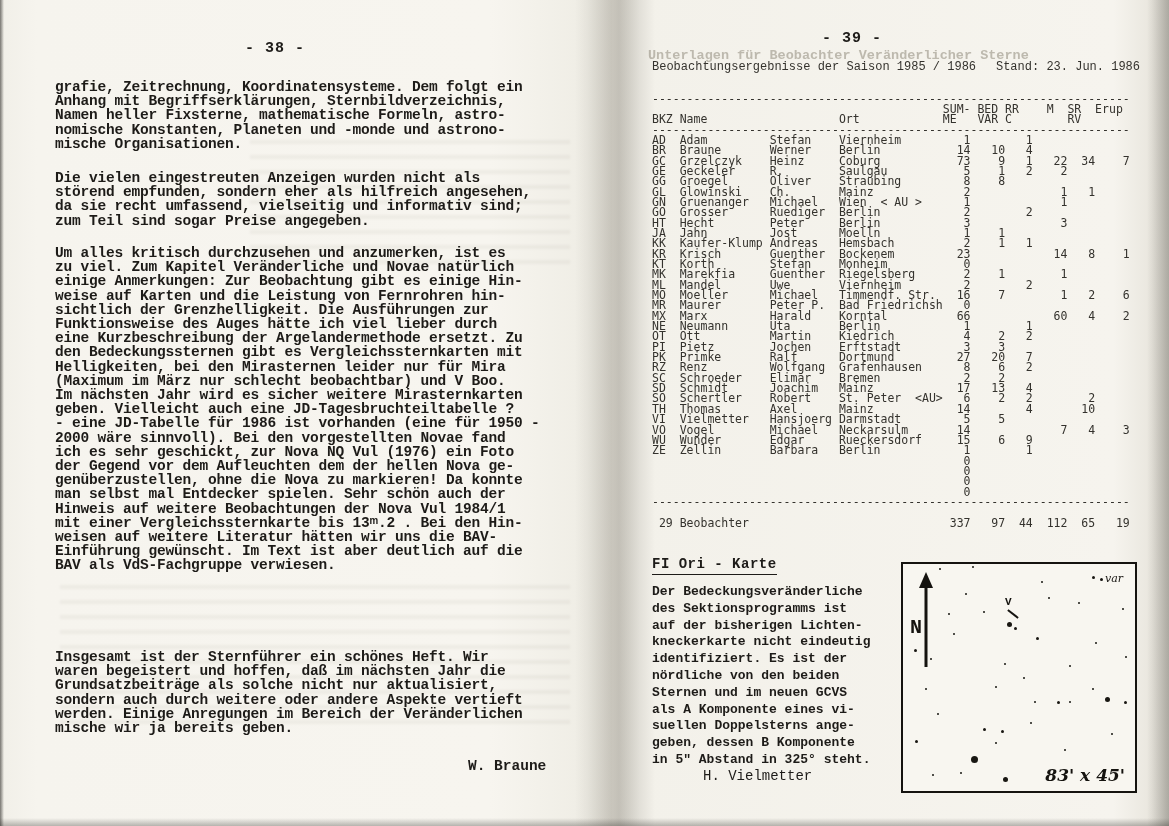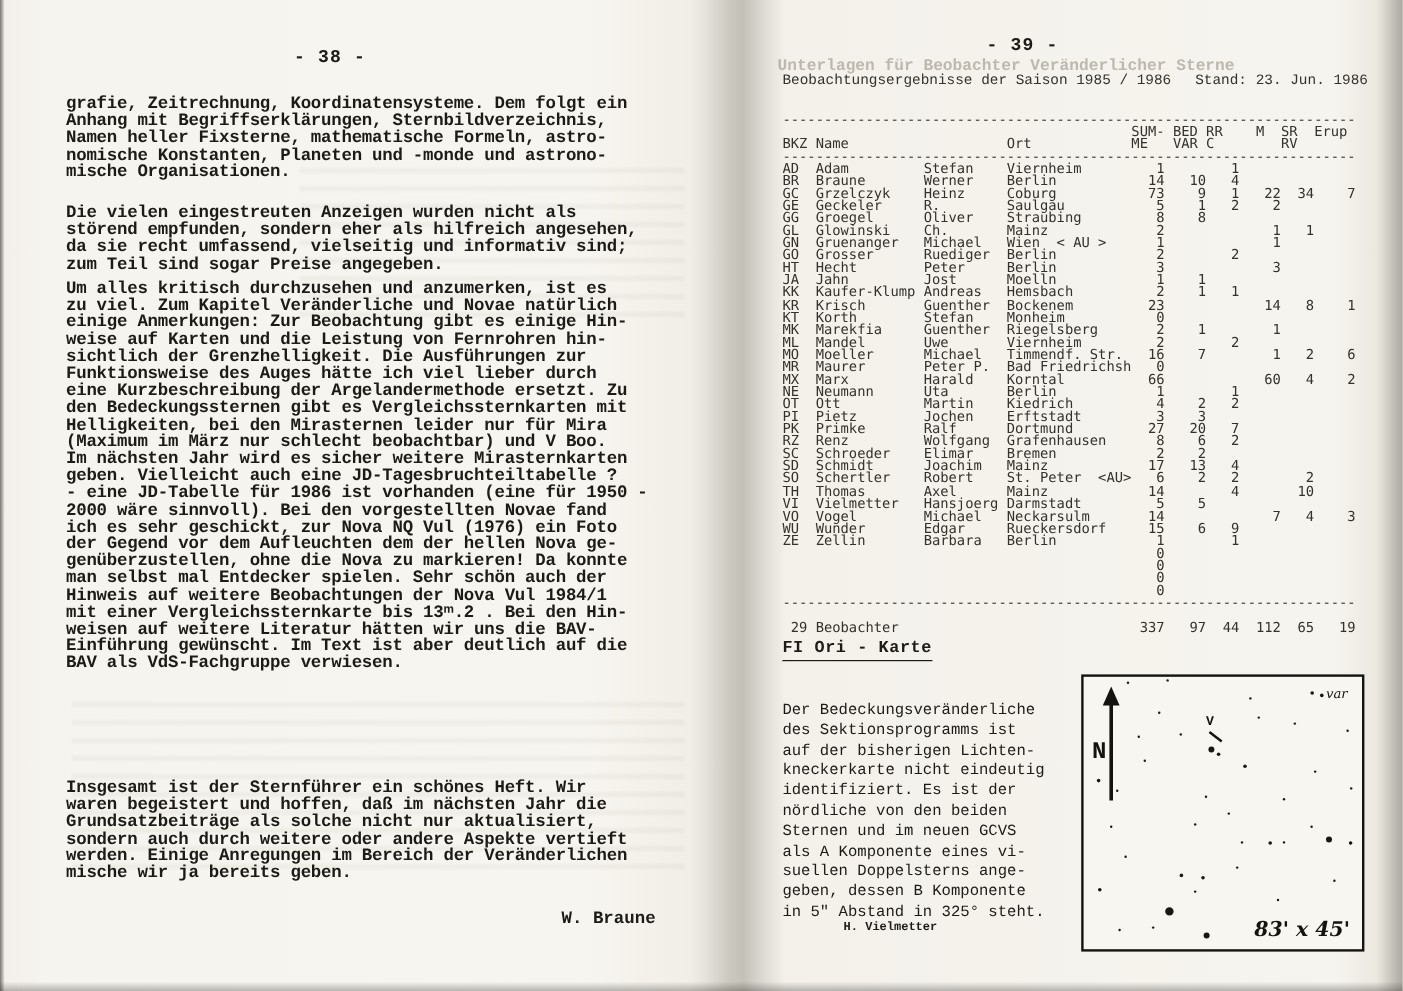--- a/index.html
+++ b/index.html
@@ -26,25 +26,25 @@
   .pagenum{position:absolute;font-weight:700;color:#1d1b18;font-size:15px;letter-spacing:1px;}
   .sig{position:absolute;font-weight:700;color:#1d1b18;font-size:14.5px;margin-left:48px;}
   
   #table-title{position:absolute;left:652px;top:60px;width:488px;display:flex;justify-content:space-between;
       font-size:12px;font-weight:400;color:#34322d;align-items:center;}
   #obs-table{position:absolute;left:652px;top:82px;white-space:pre;
       font-size:11.5px;line-height:10.35px;font-weight:400;color:#34322d;letter-spacing:0;}
   #bleed-heading{position:absolute;left:648px;top:48px;width:470px;font-size:13.5px;font-weight:700;
       color:#bdb9ae;filter:blur(.5px);white-space:nowrap;}
   
-  #fi-heading{position:absolute;left:652px;top:532px;font-size:14px;font-weight:700;color:#1d1b18;
+  #fi-heading{position:absolute;left:652px;top:556px;font-size:14px;font-weight:700;color:#1d1b18;
       border-bottom:1.5px solid #1d1b18;padding-bottom:2px;letter-spacing:.5px;}
-  #fi-text{position:absolute;left:652px;top:584px;white-space:pre;font-weight:400;color:#1d1b18;
+  #fi-text{position:absolute;left:652px;top:584px;white-space:pre;font-weight:700;color:#1d1b18;
       font-size:13px;line-height:16.8px;}
-  #fi-sig{position:absolute;left:703px;top:768px;font-size:10px;font-weight:700;color:#1d1b18;}
+  #fi-sig{position:absolute;left:703px;top:768px;font-size:14px;font-weight:400;color:#1d1b18;}
   
   #star-chart{position:absolute;left:901px;top:562px;width:236px;height:231px;
       background:#f8f6f0;border:2px solid #15130f;box-sizing:border-box;}
   .star{position:absolute;background:#191712;border-radius:50%;}
   #north{position:absolute;left:8px;top:8px;width:30px;height:100px;}
   #north-label{position:absolute;left:7px;top:52px;font-size:20px;font-weight:700;color:#15130f;}
   #var-label{position:absolute;right:12px;top:8px;font-size:11px;color:#15130f;font-style:italic;
       font-family:"DejaVu Serif",serif;margin-left:28px;}
   #var-label .dot{display:inline-block;width:3px;height:3px;background:#15130f;border-radius:50%;
       vertical-align:middle;margin-right:2px;}
@@ -65,21 +65,21 @@
     <div class="bleed" style="left:60px;top:585px;width:510px;height:140px;"></div>
     <div class="tw" style="left:55px;top:80px;">grafie, Zeitrechnung, Koordinatensysteme. Dem folgt ein
 Anhang mit Begriffserklärungen, Sternbildverzeichnis,
 Namen heller Fixsterne, mathematische Formeln, astro-
 nomische Konstanten, Planeten und -monde und astrono-
 mische Organisationen.</div>
     <div class="tw" style="left:55px;top:171px;">Die vielen eingestreuten Anzeigen wurden nicht als
 störend empfunden, sondern eher als hilfreich angesehen,
 da sie recht umfassend, vielseitig und informativ sind;
 zum Teil sind sogar Preise angegeben.</div>
-    <div class="tw" style="left:55px;top:234px;">Um alles kritisch durchzusehen und anzumerken, ist es
+    <div class="tw" style="left:55px;top:246px;">Um alles kritisch durchzusehen und anzumerken, ist es
 zu viel. Zum Kapitel Veränderliche und Novae natürlich
 einige Anmerkungen: Zur Beobachtung gibt es einige Hin-
 weise auf Karten und die Leistung von Fernrohren hin-
 sichtlich der Grenzhelligkeit. Die Ausführungen zur
 Funktionsweise des Auges hätte ich viel lieber durch
 eine Kurzbeschreibung der Argelandermethode ersetzt. Zu
 den Bedeckungssternen gibt es Vergleichssternkarten mit
 Helligkeiten, bei den Mirasternen leider nur für Mira
 (Maximum im März nur schlecht beobachtbar) und V Boo.
 Im nächsten Jahr wird es sicher weitere Mirasternkarten

